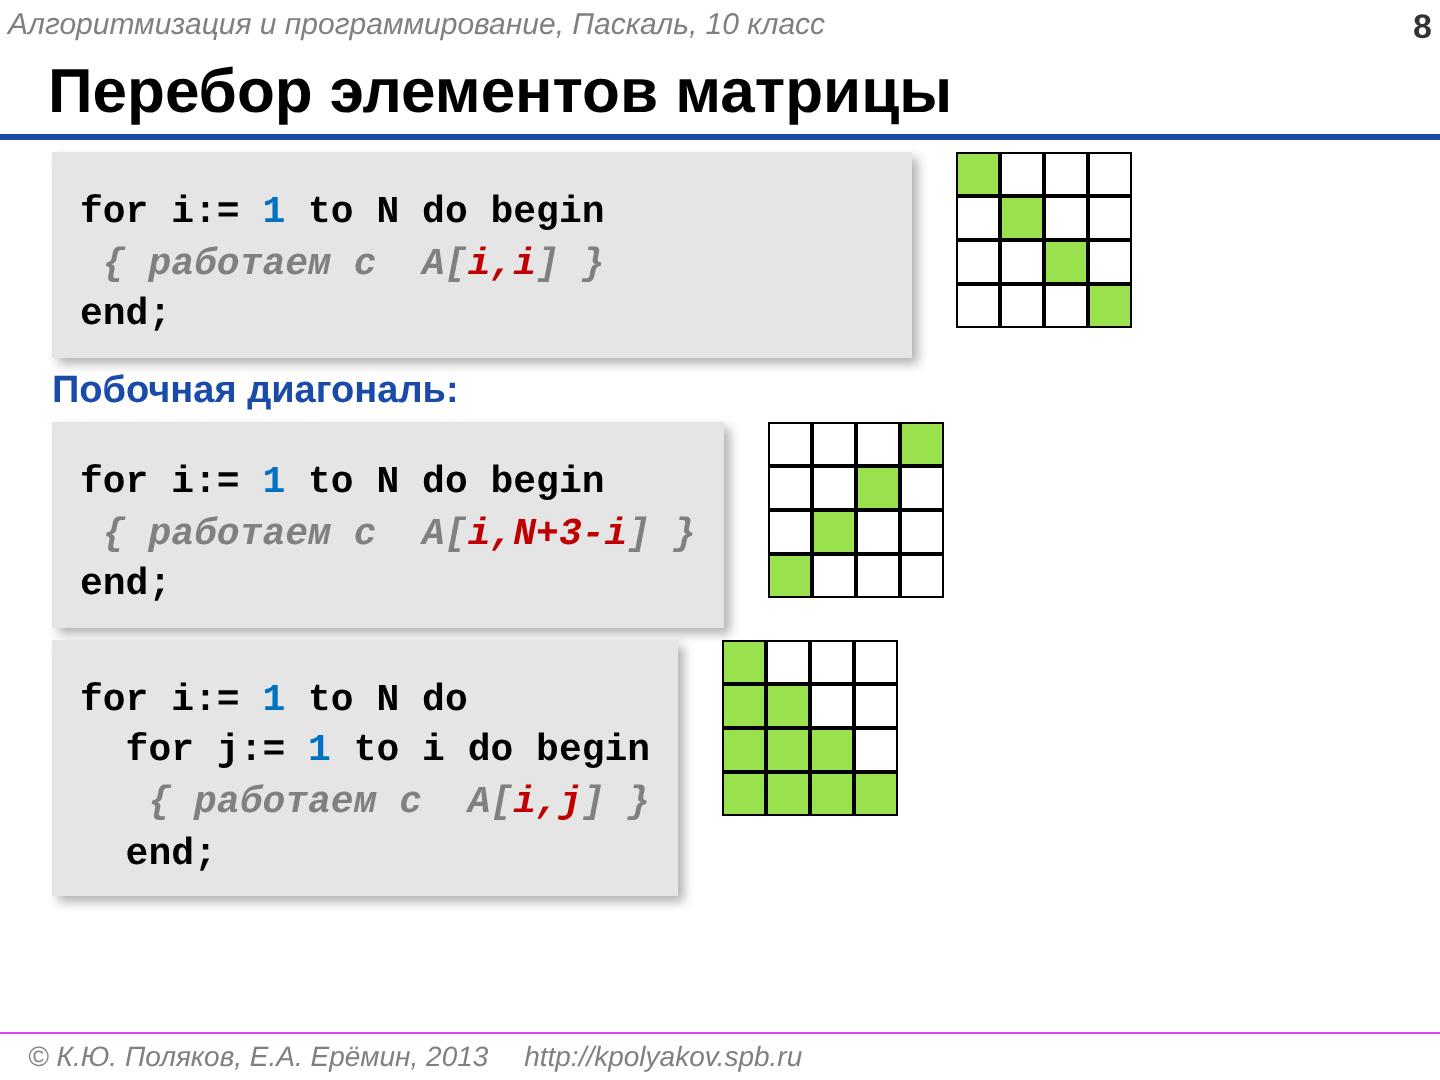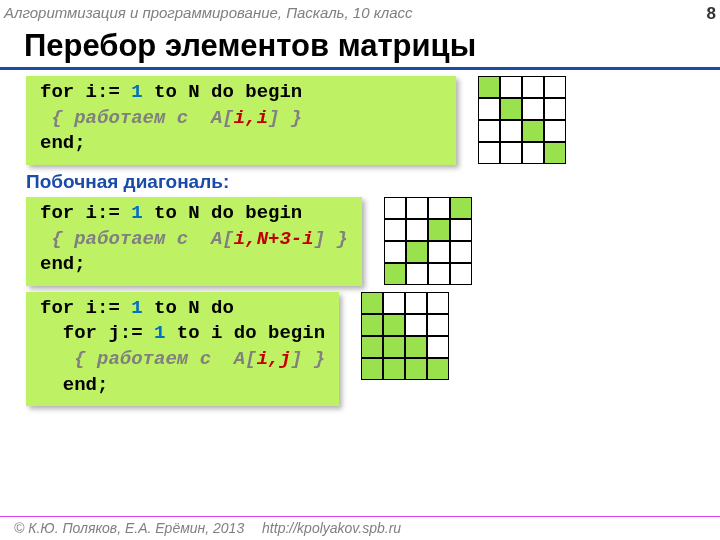--- a/index.html
+++ b/index.html
@@ -42,22 +42,22 @@
     font-weight: bold;
     margin: 4px 0 4px 0;
   }
   .row {
     display: flex;
     align-items: flex-start;
     gap: 22px;
     margin-bottom: 6px;
   }
   .code-box {
-    background: #bef264;
-    padding: 4px 14px 8px 14px;
+    background: #e5e5e5;
+    padding: 18px 14px 8px 14px;
     font-family: "Courier New", monospace;
     font-size: 19px;
     font-weight: bold;
     line-height: 1.35;
     box-shadow: 3px 3px 5px rgba(0,0,0,0.3);
     flex-shrink: 0;
     white-space: pre;
   }
   .code-box .kw { color: #000; }
   .code-box .num { color: #0070c0; }

